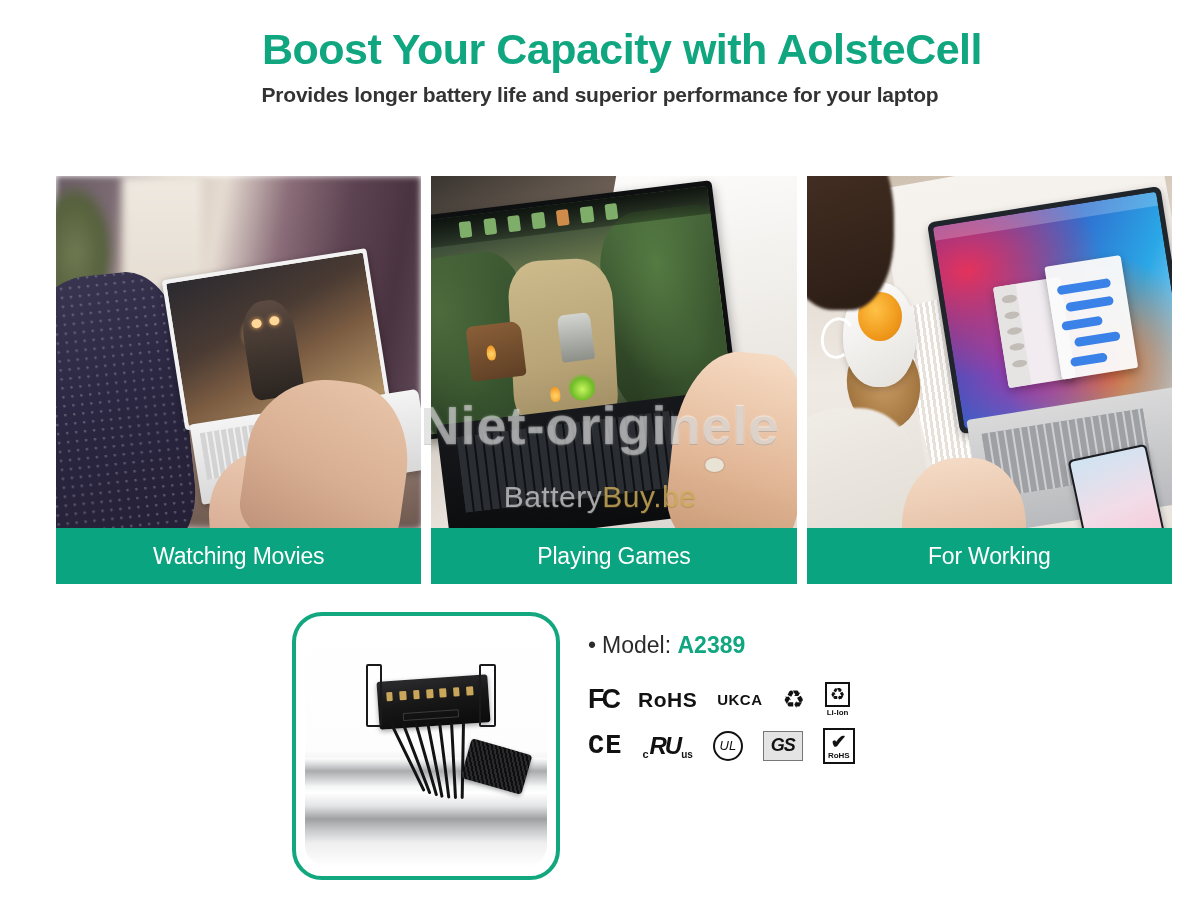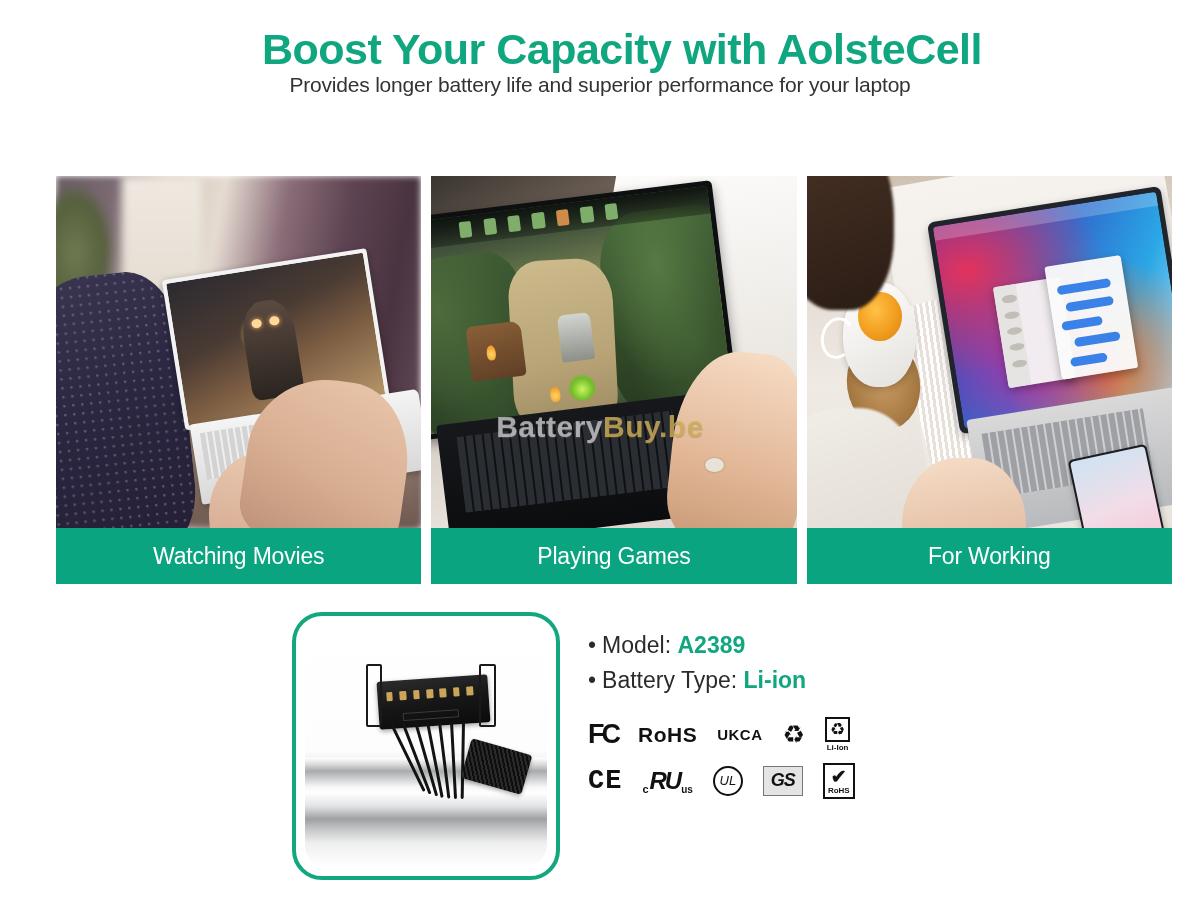--- a/index.html
+++ b/index.html
@@ -11,22 +11,22 @@
   }
   .page { position: relative; width: 1200px; height: 900px; background:#fff; }
 
   
   .header { padding-top: 26px; text-align: center; }
   .headline {
     font-size: 43px; font-weight: bold; letter-spacing: -0.5px;
     color: #10a680; line-height: 1.1; white-space: nowrap; margin-left: 44px;
   }
   .subhead {
-    margin-top: 0; font-size: 21px; color: #333333;
-    font-weight: 400; letter-spacing: -0.2px;
+    margin-top: 10px; font-size: 21px; color: #333333;
+    font-weight: 700; letter-spacing: -0.2px;
   }
 
   
   .panels {
     position: absolute; top: 176px; left: 28px;
     width: 1144px; height: 408px;
     display: flex; gap: 10px; padding-left: 28px;
   }
   .panel { position: relative; flex: 1 1 0; overflow: hidden; }
   .photo { position: relative; width: 100%; height: 352px; overflow: hidden; }
@@ -316,21 +316,21 @@
   .watermark {
     position:absolute; top:398px; left:0; width:1200px; text-align:center;
     pointer-events:none; z-index:5;
   }
   .wm-main {
     font-size: 54px; font-weight: 700; letter-spacing: 1px;
     color: rgba(255,255,255,.42);
     text-shadow: 0 1px 0 rgba(120,120,120,.35), 0 0 3px rgba(255,255,255,.25);
     line-height: 1;
   }
-  .wm-sub { margin-top: 12px; font-size: 30px; font-weight: 700; letter-spacing: .5px; }
+  .wm-sub { margin-top: 28px; font-size: 30px; font-weight: 400; letter-spacing: .5px; }
   .wm-sub .a { color: rgba(238,238,238,.62); text-shadow: 0 1px 1px rgba(110,110,110,.4); }
   .wm-sub .b { color: rgba(208,176,92,.78); text-shadow: 0 1px 1px rgba(120,100,40,.35); }
 
   
   .bottom {
     position:absolute; top:612px; left:0; width:1200px; height:288px;
     display:flex; justify-content:center; gap:28px;
   }
   .product-frame {
     width:268px; height:268px; border:4px solid #13a77f; border-radius:30px;
@@ -540,20 +540,21 @@
           <div class="s2-phone">
               <i></i>
             </div>
         </div>
       </div>
       <div class="caption">For Working</div>
     </div>
   </div>
 
   <div class="watermark">
+    <div class="wm-main">Niet-originele</div>
     <div class="wm-sub">
       <span class="a">Battery</span><span class="b">Buy.be</span>
     </div>
   </div>
 
   <div class="bottom">
 
     <div class="product-frame">
       <div class="product-photo">
         <div class="pp-rail"></div>
@@ -583,24 +584,20 @@
         <div class="pp-sleeve"></div>
       </div>
     </div>
 
     <div class="specs">
       <ul class="spec-list">
         <li>
           <span class="bullet">•</span><span>Model:</span>
           <span class="val">A2389</span>
         </li>
-        <li>
-          <span class="bullet">•</span><span>Battery Type:</span>
-          <span class="val">Li-ion</span>
-        </li>
       </ul>
 
       <div class="certs">
 
         <div class="cert-row">
           <span class="cert fcc">FC</span>
           <span class="cert rohs-txt">RoHS</span>
           <span class="cert ukca">
             <span>UK</span>
               <br>

